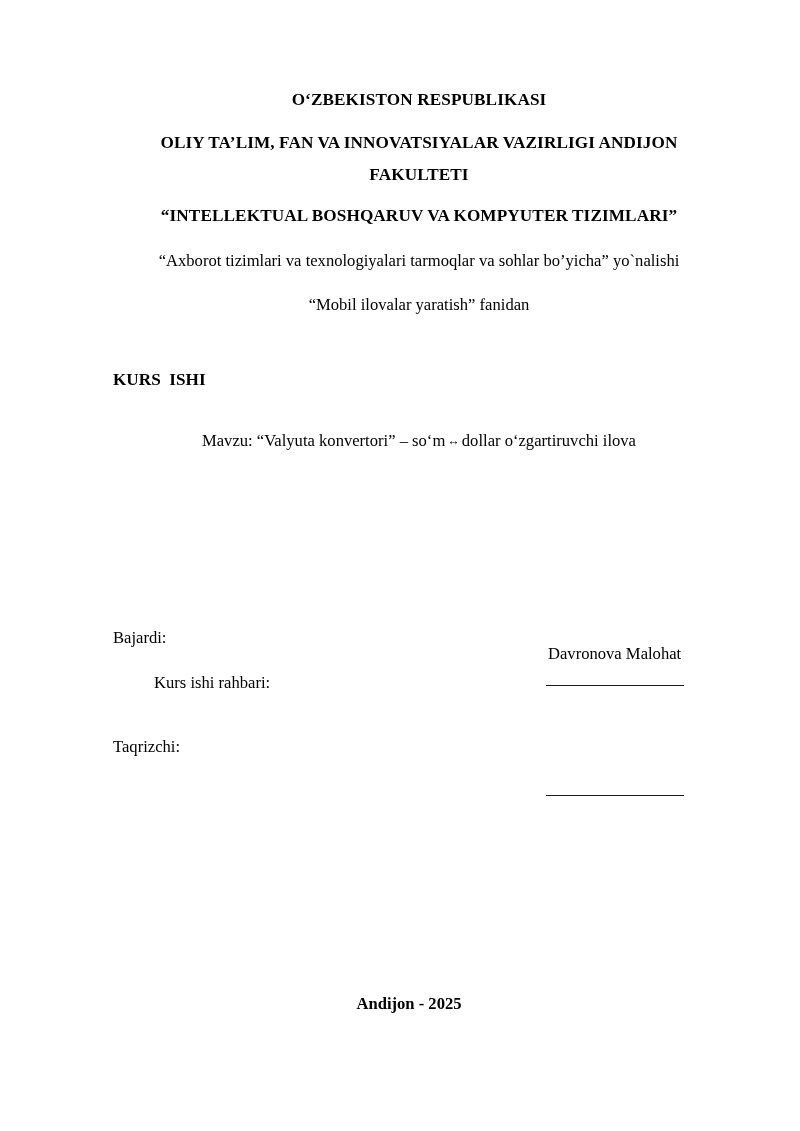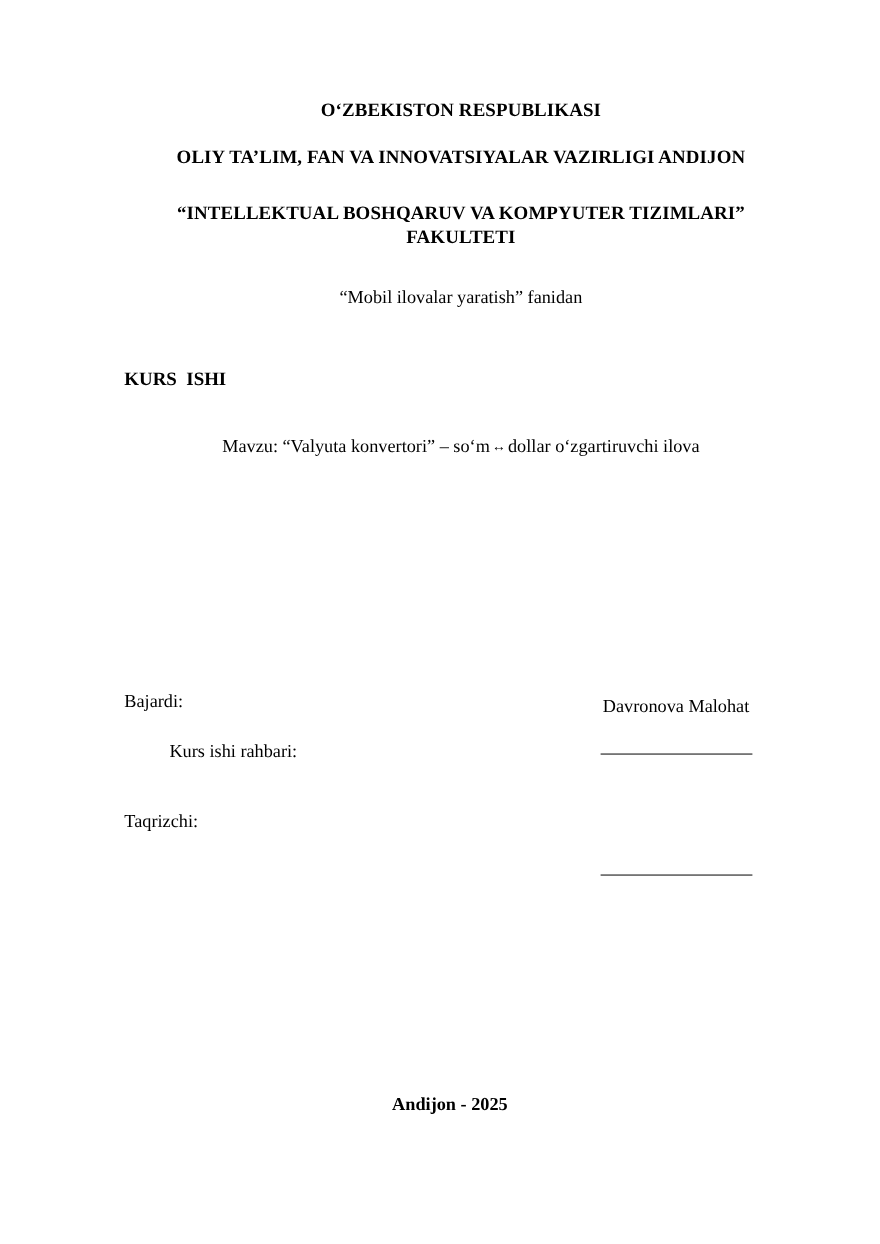--- a/index.html
+++ b/index.html
@@ -103,21 +103,21 @@
   }
   .sig-rule {
     position: absolute;
     left: 433px;
     border-bottom: 1.4px solid #1a1a1a;
   }
   .rule-a { top: 57px; width: 152px; }
   .rule-b { top: 167px; width: 161px; }
 
   .label-bajardi   { top: 0px; }
-  .value-bajardi   { top: 4px; }
+  .value-bajardi   { top: 16px; }
   .label-rahbari   { top: 45px; margin-left: 41px; }
   .label-taqrizchi { top: 109px; }
 
   .footer {
     position: absolute;
     left: 103px;
     top: 994px;
     width: 612px;
     text-align: center;
     font-weight: bold;
@@ -129,23 +129,24 @@
 
 <div class="page">
 
   <div class="content">
 
     <div class="hdr-block">
       <div class="hdr-line">O‘ZBEKISTON RESPUBLIKASI</div>
       <div class="hdr-line">OLIY TA’LIM, FAN VA INNOVATSIYALAR VAZIRLIGI ANDIJON</div>
     </div>
 
+    <div class="hdr-line tight">FAKULTETI</div>
     <div class="hdr-line tight tight-wrap">“INTELLEKTUAL BOSHQARUV VA KOMPYUTER TIZIMLARI”</div>
-    <div class="hdr-line tight">FAKULTETI</div>
 
+    <div class="subline first">“Axborot tizimlari va texnologiyalari tarmoqlar va sohlar bo’yicha” yo`nalishi</div>
 
     <div class="subline">“Mobil ilovalar yaratish” fanidan</div>
 
     <div class="kurs-ishi">KURS  ISHI</div>
 
     <div class="mavzu">
       <span>Mavzu: “Valyuta konvertori” – so‘m</span><span class="arrow-glyph">↔</span><span>dollar o‘zgartiruvchi ilova</span>
     </div>
 
   </div>

